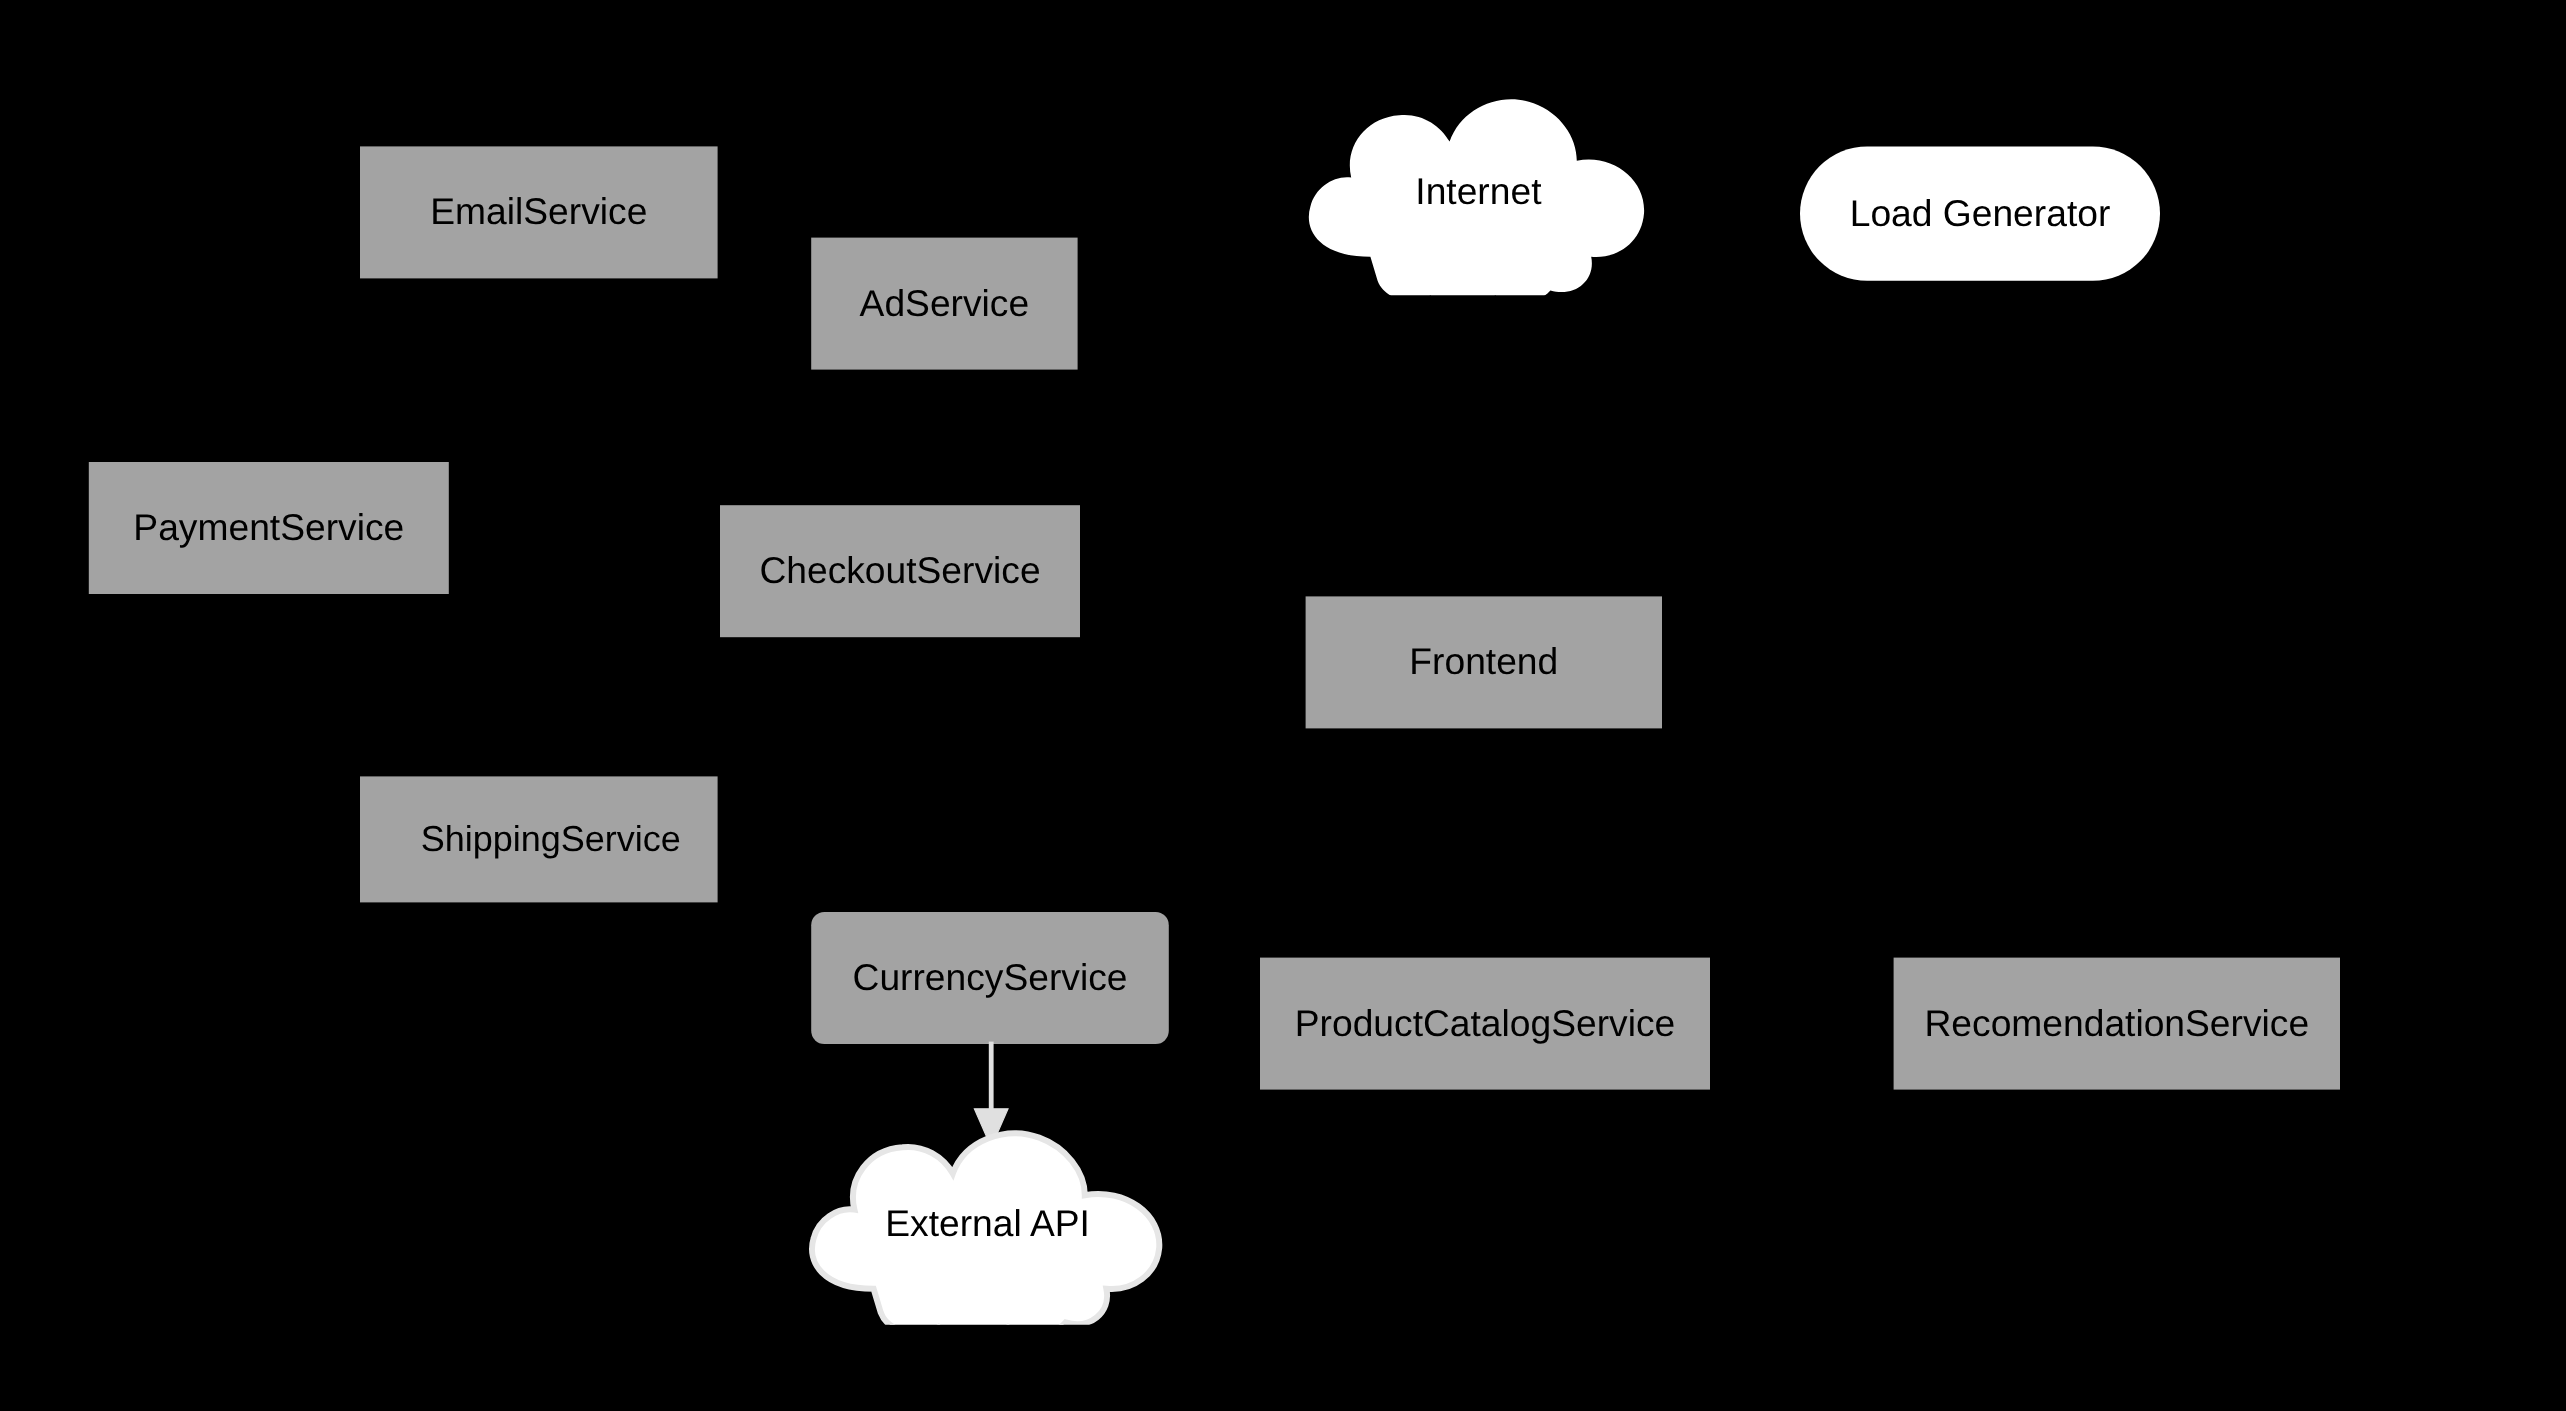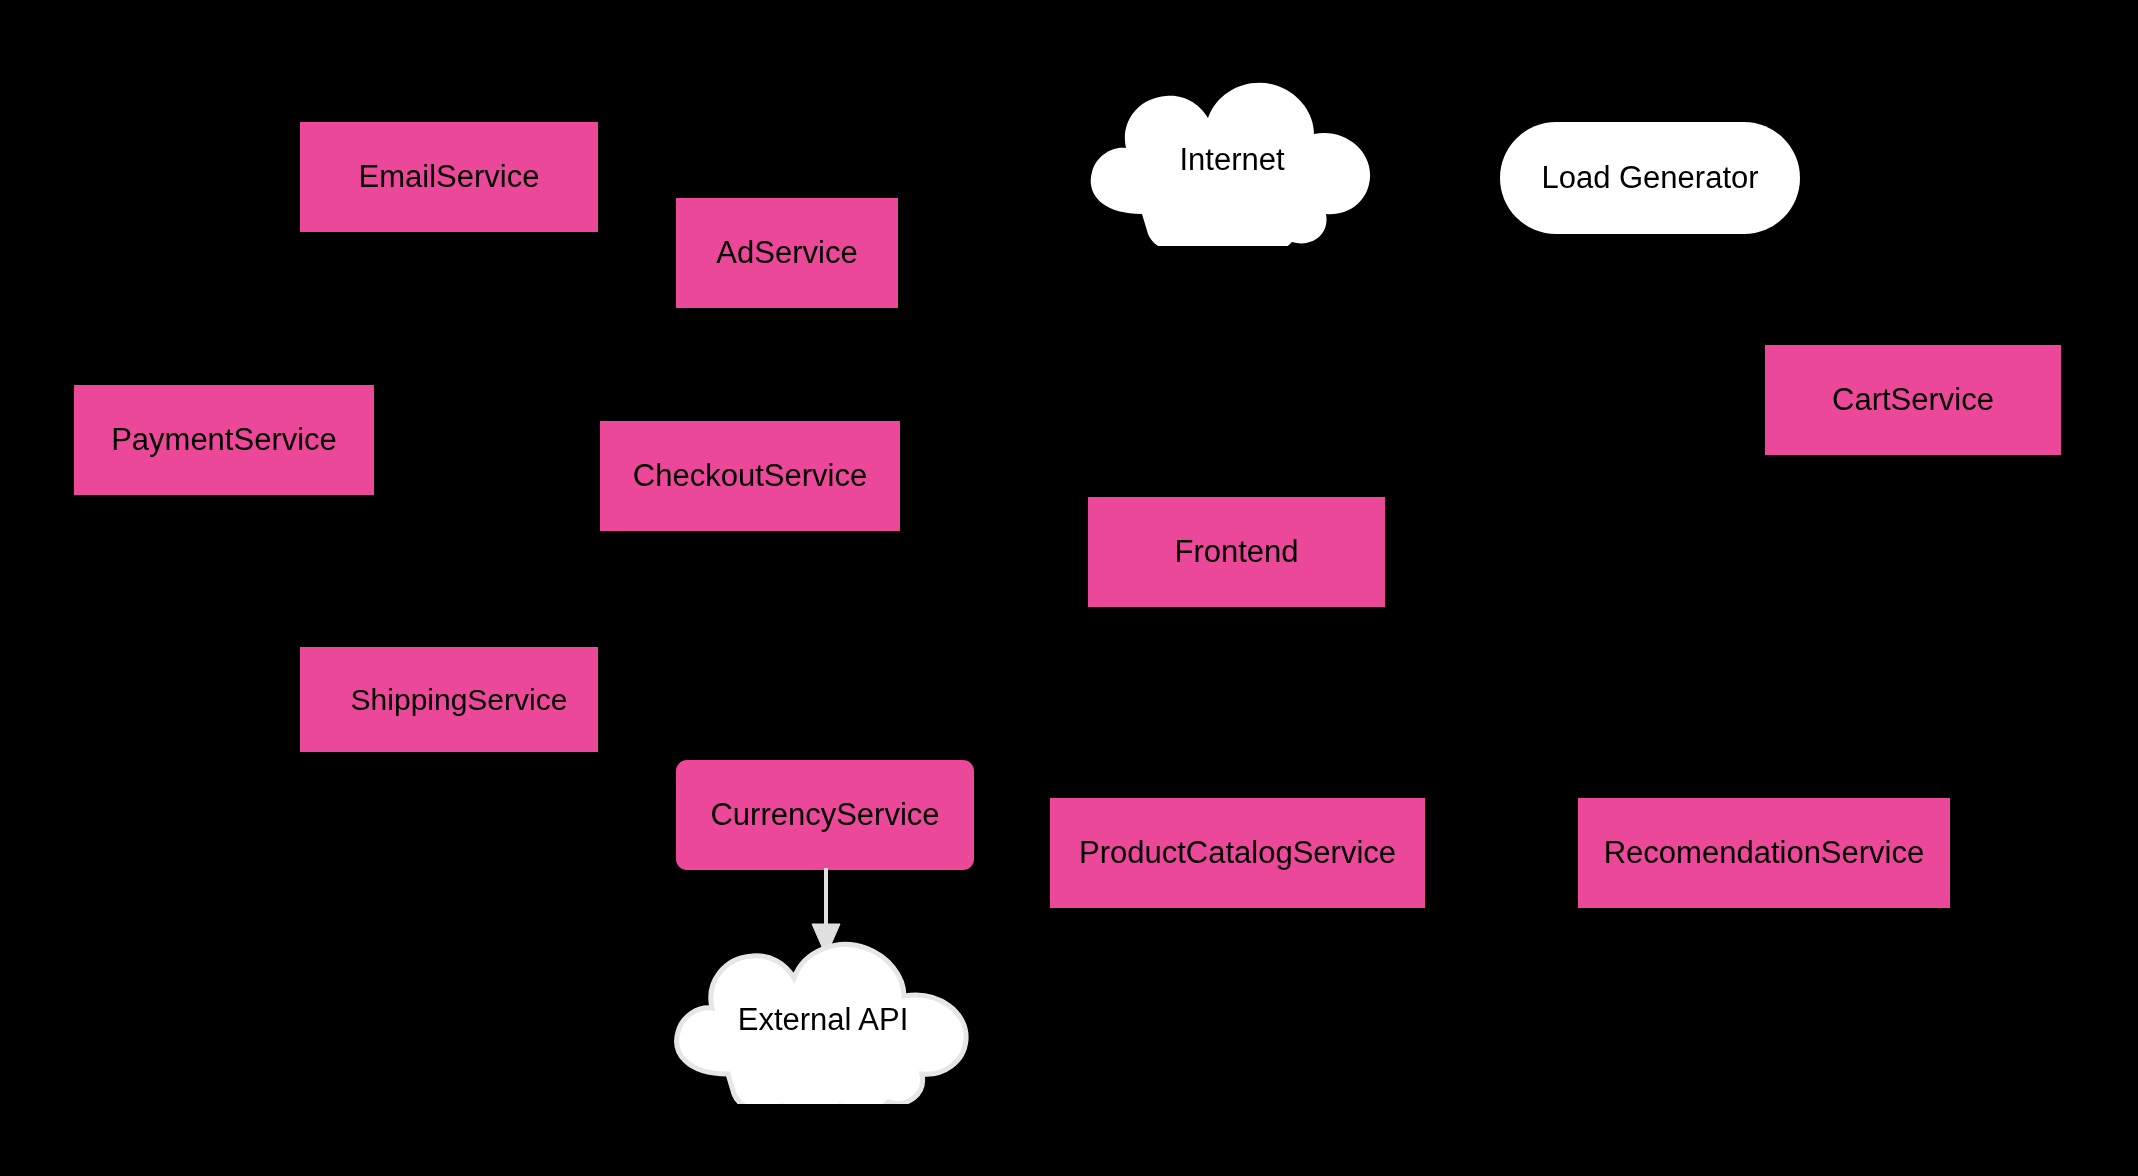--- a/index.html
+++ b/index.html
@@ -27,21 +27,21 @@
     align-items: center;
     justify-content: center;
     text-align: center;
     color: #000000;
     line-height: 1.18;
     user-select: none;
   }
 
   
   .rect {
-    background: #ec4899;
+    background: #a3a3a3;
     border: 0 solid transparent;
   }
 
   
   .rounded {
     background: #ffffff;
     border-radius: 56px;
   }
 
   
@@ -124,23 +124,20 @@
   </div>
 
   <div class="node rect" style="left:74px; top:385px; width:300px; height:110px; font-size:31px;">
     <span>PaymentService</span>
   </div>
 
   <div class="node rect" style="left:600px; top:385px; width:300px; height:110px; font-size:31px;margin-top:36px;">
     <span>CheckoutService</span>
   </div>
 
-  <div class="node rect" style="left:1765px; top:345px; width:296px; height:110px; font-size:31px;">
-    <span>CartService</span>
-  </div>
 
   <div class="node rect" style="left:1088px; top:497px; width:297px; height:110px; font-size:31px;">
     <span>Frontend</span>
   </div>
 
 
   <div class="node rect" style="left:300px; top:647px; width:298px; height:105px; font-size:30px;padding-left:20px;">
     <span>ShippingService</span>
   </div>
 

